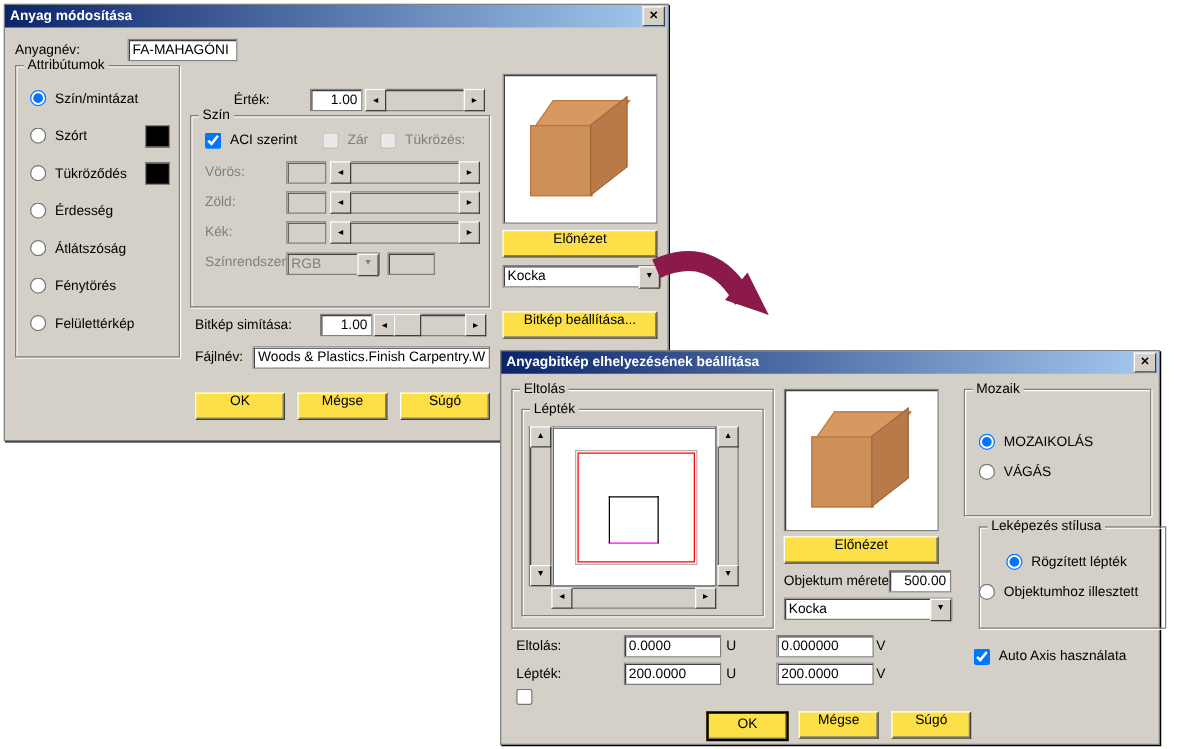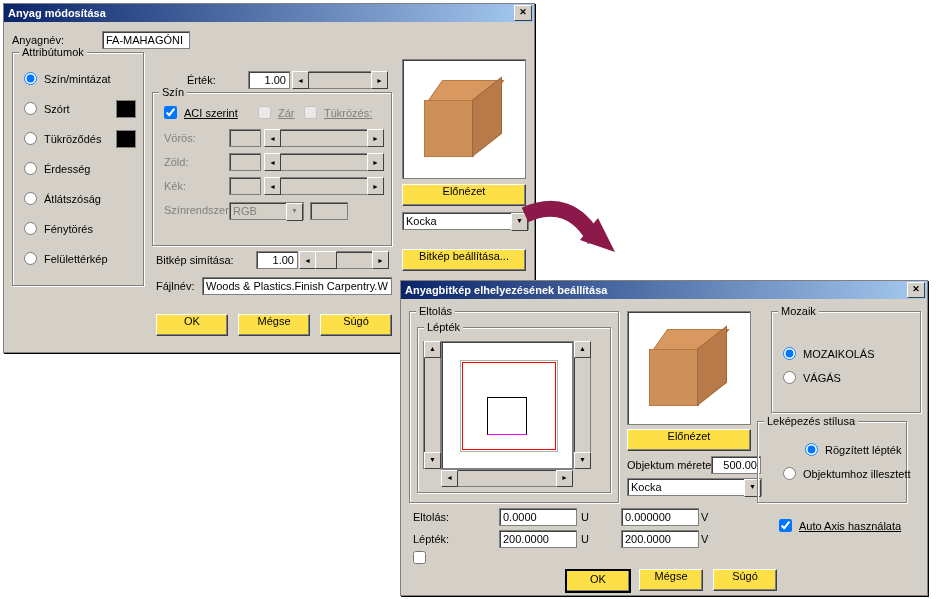--- a/index.html
+++ b/index.html
@@ -51,23 +51,22 @@
   }
   .label { position:absolute; }
   .radio {
     position:absolute;
     display:flex; align-items:center; gap:4px;
     cursor:pointer;
   }
   .radio input { margin:0 3px 0 0; }
   .checkbox {
     position:absolute;
-    display:flex; align-items:flex-end; gap:4px;
-    cursor:pointer;
-    text-decoration:underline;
+    display:flex; align-items:flex-start; gap:4px;
+    cursor:pointer;
   }
   .checkbox input { margin:0 3px 0 0; }
   .edit {
     position:absolute;
     background:#fff;
     border:1px solid #808080;
     box-shadow: inset 1px 1px 0 #404040;
     padding:1px 3px; height:14px;
     font: 11px Arial;
   }
@@ -395,21 +394,21 @@
   </div>
   <label class="radio" style="left:382px; top:66px;">
       <input type="radio" name="moz" checked="" style="">
       <span>MOZAIKOLÁS</span>
     </label>
   <label class="radio" style="left:382px; top:90px;">
       <input type="radio" name="moz" style="">
       <span>VÁGÁS</span>
     </label>
 
-  <div class="groupbox" style="left:356px; top:140px; width:148px; height:80px;">
+  <div class="groupbox" style="left:382px; top:140px; width:148px; height:80px;">
     <div class="legend">Leképezés stílusa</div>
   </div>
   <label class="radio" style="left:404px; top:162px;justify-content:center;">
       <input type="radio" name="lek" checked="" style="">
       <span>Rögzített lépték</span>
     </label>
   <label class="radio" style="left:382px; top:186px;">
       <input type="radio" name="lek" style="">
       <span>Objektumhoz illesztett</span>
     </label>

